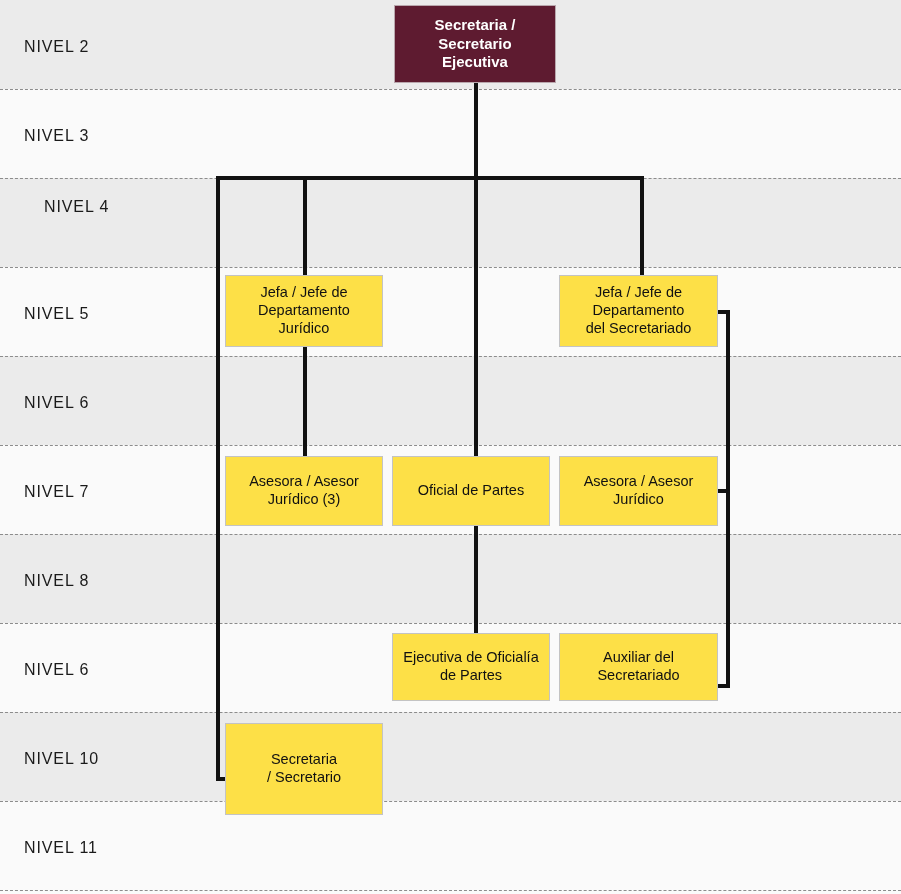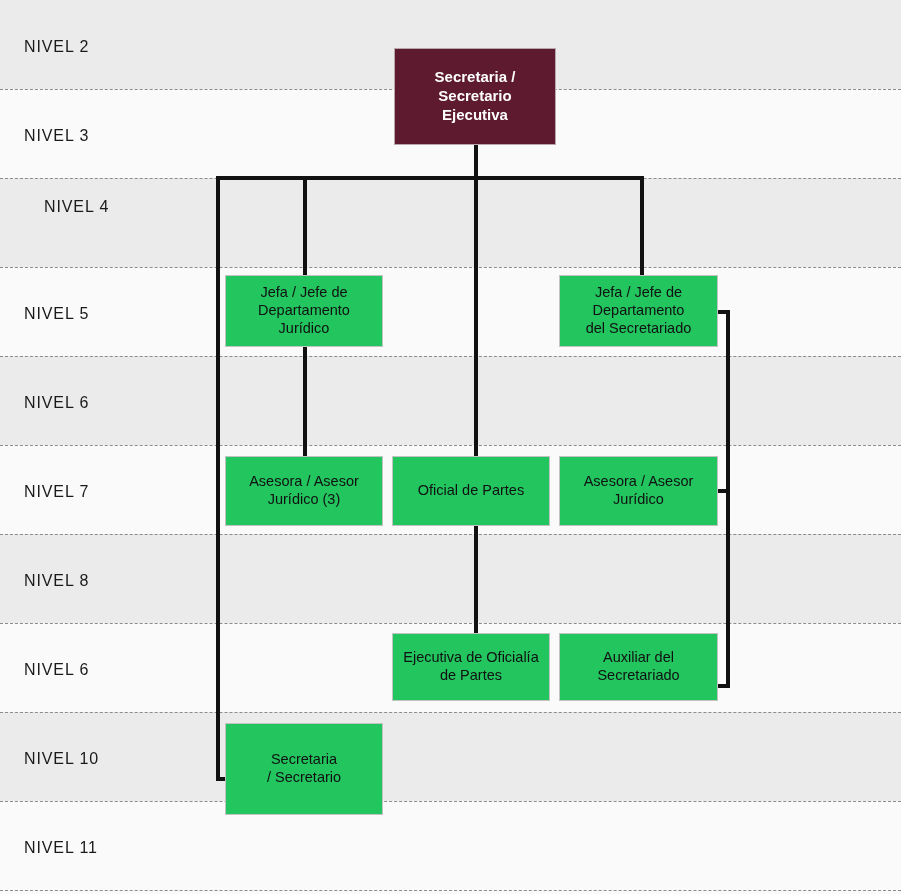--- a/index.html
+++ b/index.html
@@ -54,21 +54,21 @@
     align-items: center;
     justify-content: center;
     text-align: center;
     line-height: 1.22;
     color: #111111;
     font-size: 14.5px;
     padding: 4px 6px;
     z-index: 5;
   }
   .node.grey {
-    background: #22c55e;
+    background: #fde047;
     border: 1px solid #c3c3c3;
   }
   .node.root {
     background: #5e1b30;
     border: 1px solid #b9a7ad;
     color: #ffffff;
     font-weight: bold;
     font-size: 15px;
     line-height: 1.25;
   }
@@ -119,21 +119,21 @@
       <div class="line vline" style="left: 640px; top: 176px; height: 99px;"></div>
       <div class="line vline" style="left: 303px; top: 347px; height: 109px;"></div>
       <div class="line vline" style="left: 474px; top: 526px; height: 107px;"></div>
       <div class="line hline" style="left: 216px; top: 777px; width: 14px;"></div>
       <div class="line vline" style="left: 726px; top: 310px; height: 378px;"></div>
       <div class="line hline" style="left: 714px; top: 310px; width: 16px;"></div>
       <div class="line hline" style="left: 714px; top: 489px; width: 16px;"></div>
       <div class="line hline" style="left: 714px; top: 684px; width: 16px;"></div>
     </div>
   <div id="nodes">
-      <div class="node root" style="left: 394px; top: 5px; width: 162px; height: 97px; margin-top: 43px;">
+      <div class="node root" style="left: 394px; top: 5px; width: 162px; height: 78px;">
         <span>Secretaria /
 Secretario
 Ejecutiva</span>
       </div>
       <div class="node grey" style="left: 225px; top: 275px; width: 158px; height: 72px;">
         <span>Jefa / Jefe de
 Departamento
 Jurídico</span>
       </div>
       <div class="node grey" style="left: 559px; top: 275px; width: 159px; height: 72px;">

